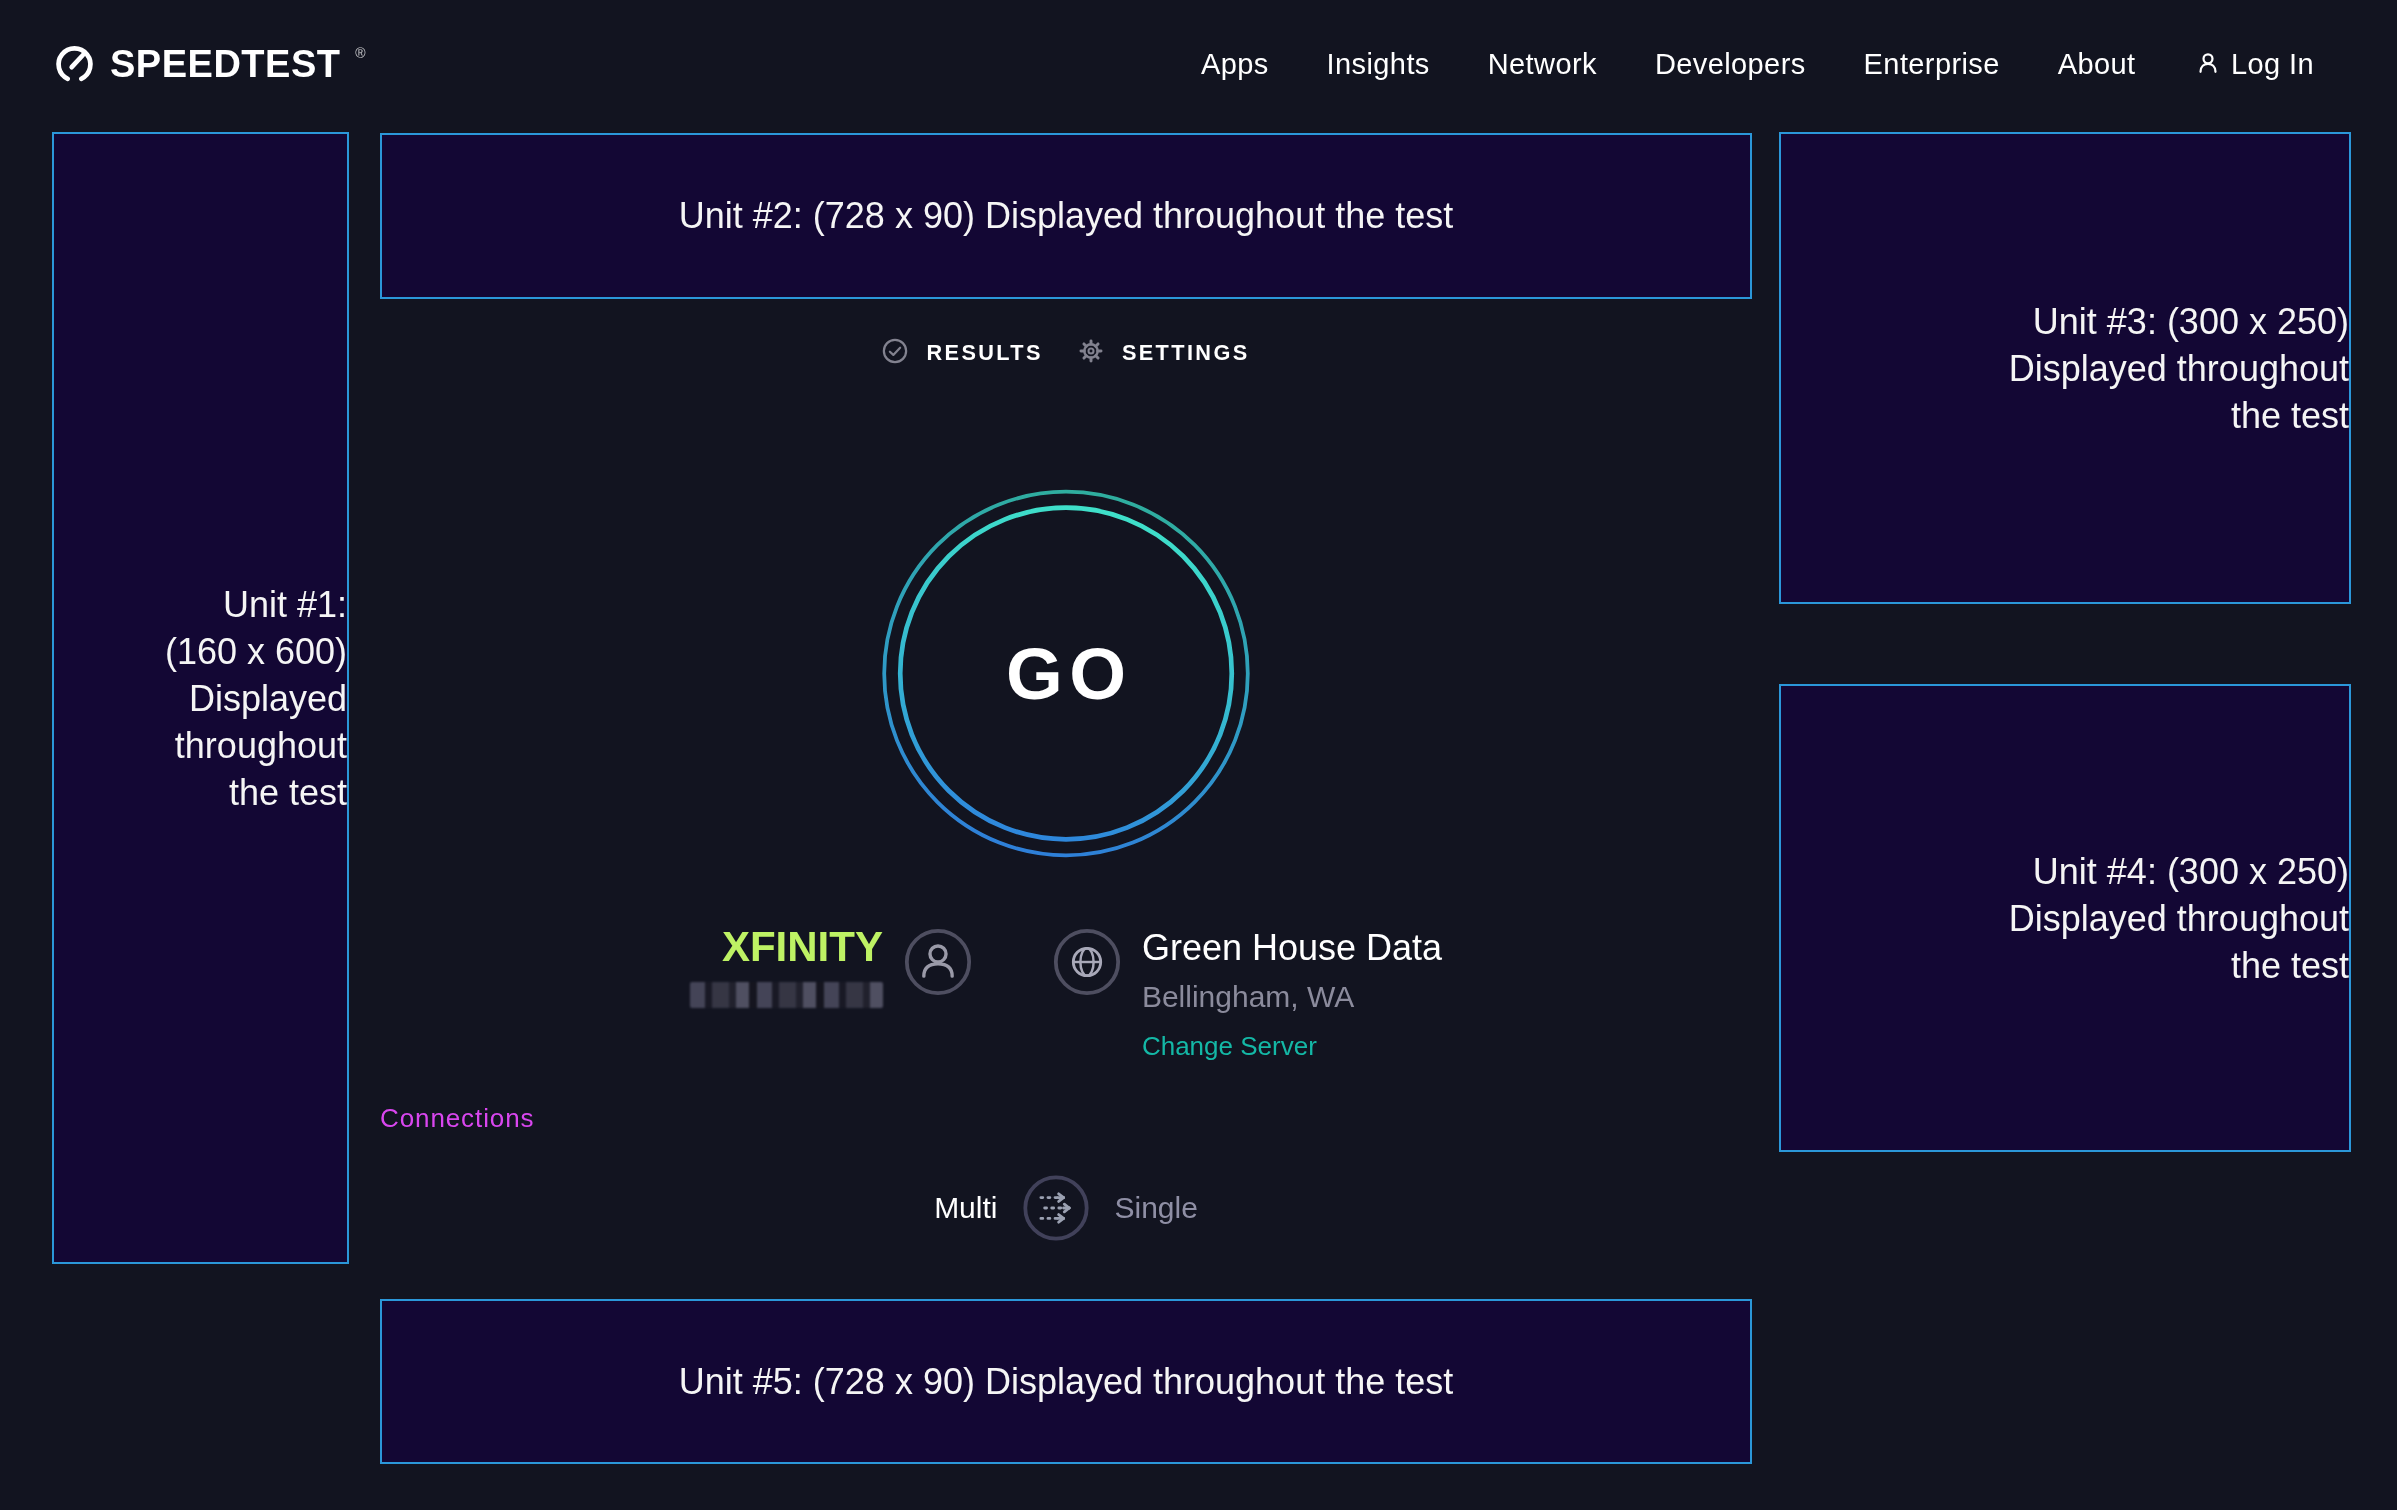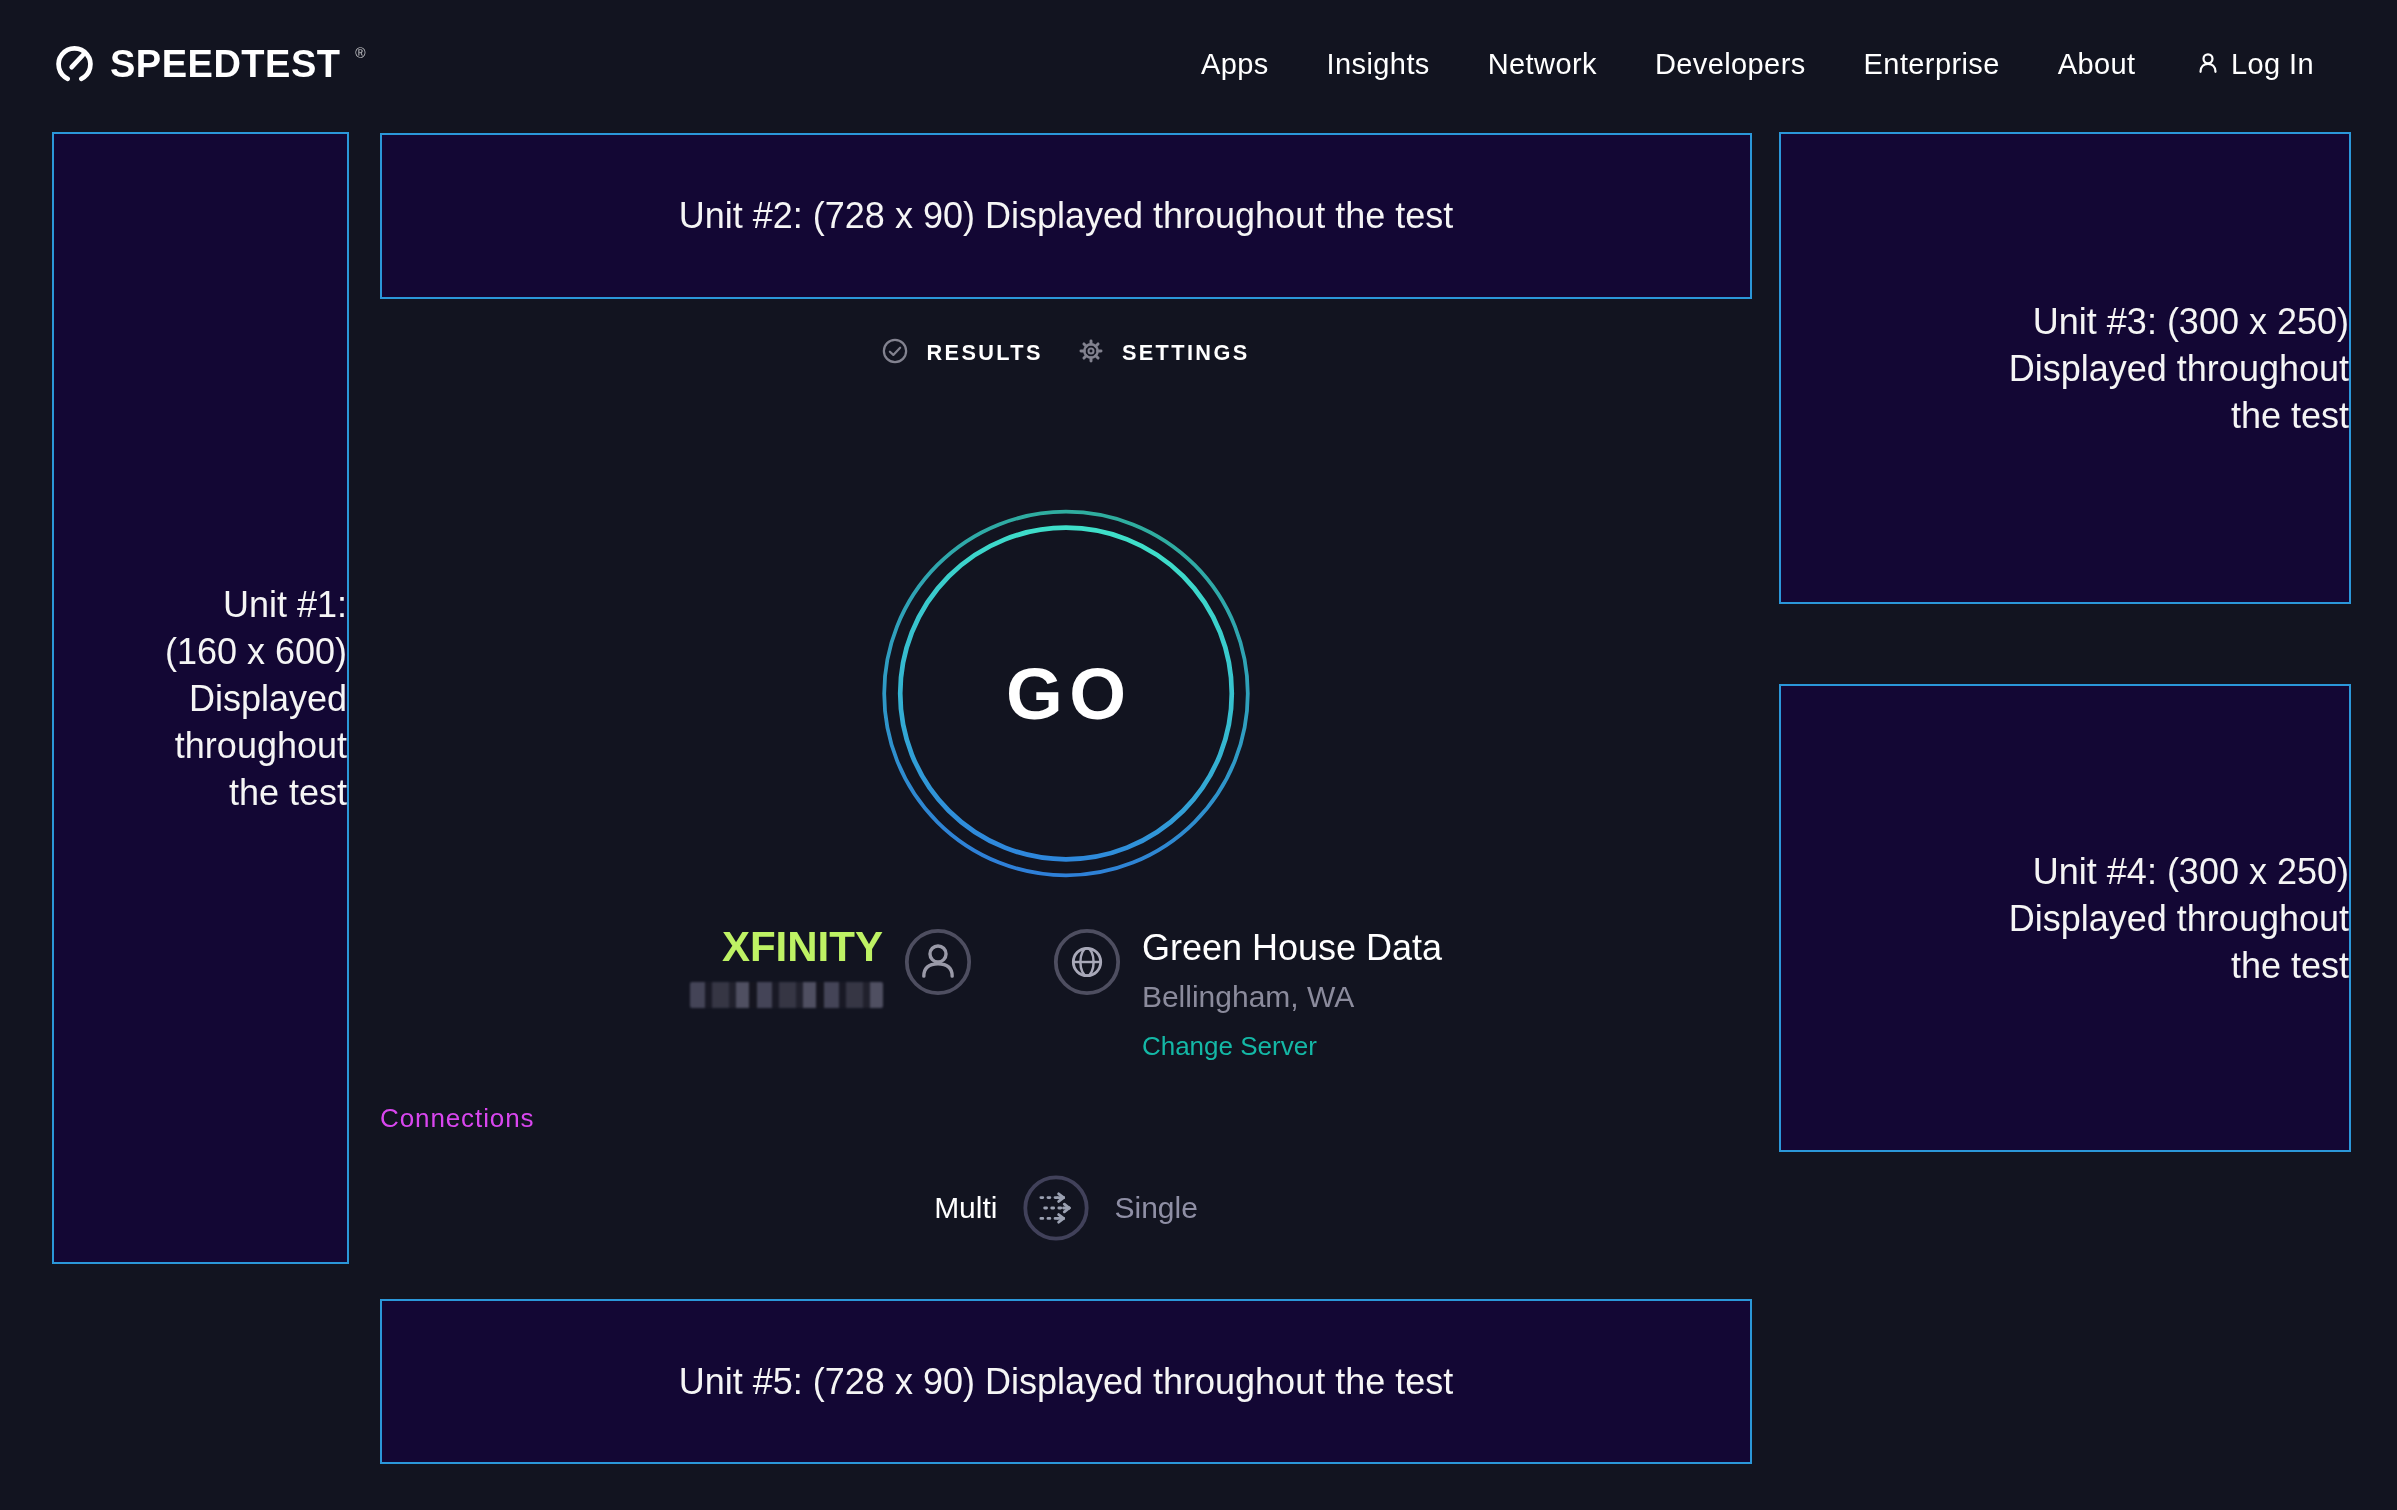--- a/index.html
+++ b/index.html
@@ -48,21 +48,21 @@
   .banner-top { top:0; }
   .banner-bottom { top:1166px; height:165px; }
 
   
   .tabs-row { position:absolute; top:205px; left:0; right:0;
     display:flex; align-items:center; justify-content:center; gap:35px; }
   .tab { display:flex; align-items:center; gap:18px; cursor:pointer; }
   .tab-label { font-size:21.7px; font-weight:700; letter-spacing:2.4px; color:#fff; }
 
   
-  .go-wrap { position:absolute; top:374px; left:50%; transform:translateX(-50%);
+  .go-wrap { position:absolute; top:354px; left:50%; transform:translateX(-50%);
     width:373px; height:373px; cursor:pointer;text-align:right; }
   .go-wrap svg { position:absolute; inset:0; }
   .go-label { position:absolute; inset:0; display:flex; align-items:center; justify-content:center;
     font-size:73px; font-weight:700; letter-spacing:6.6px; color:#fff; text-indent:6.6px; }
 
   
   .provider-row { position:absolute; top:793px; left:0; right:0;
     display:flex; justify-content:center; align-items:flex-start; }
   .isp-col { text-align:right; margin-right:21px; }
   .isp-name { font-size:42px; font-weight:700; color:#bef264; line-height:41px; }

